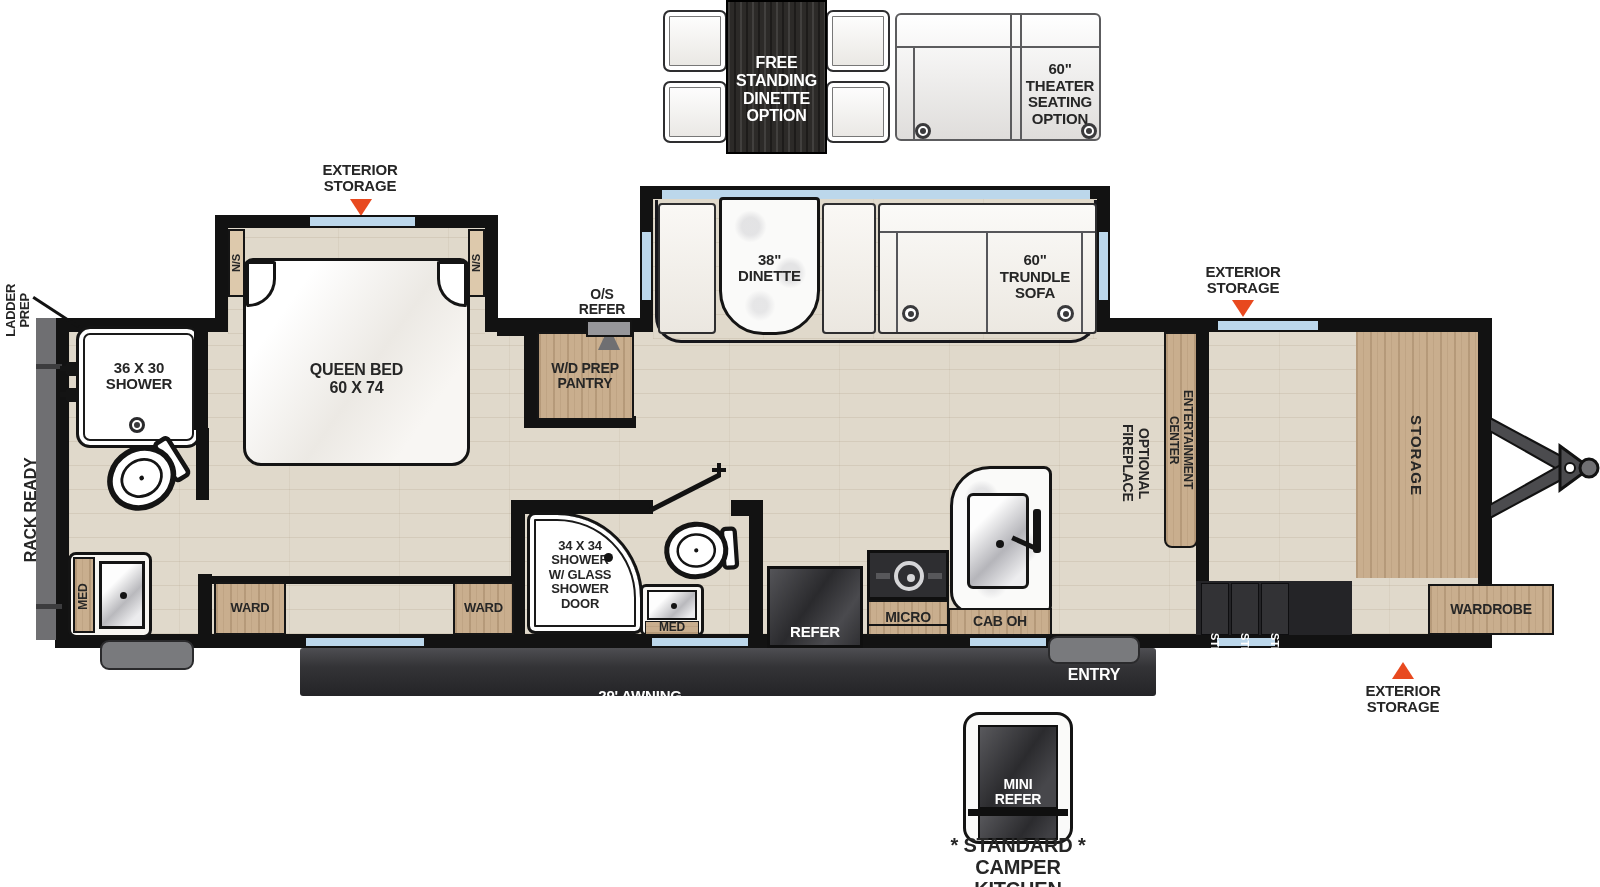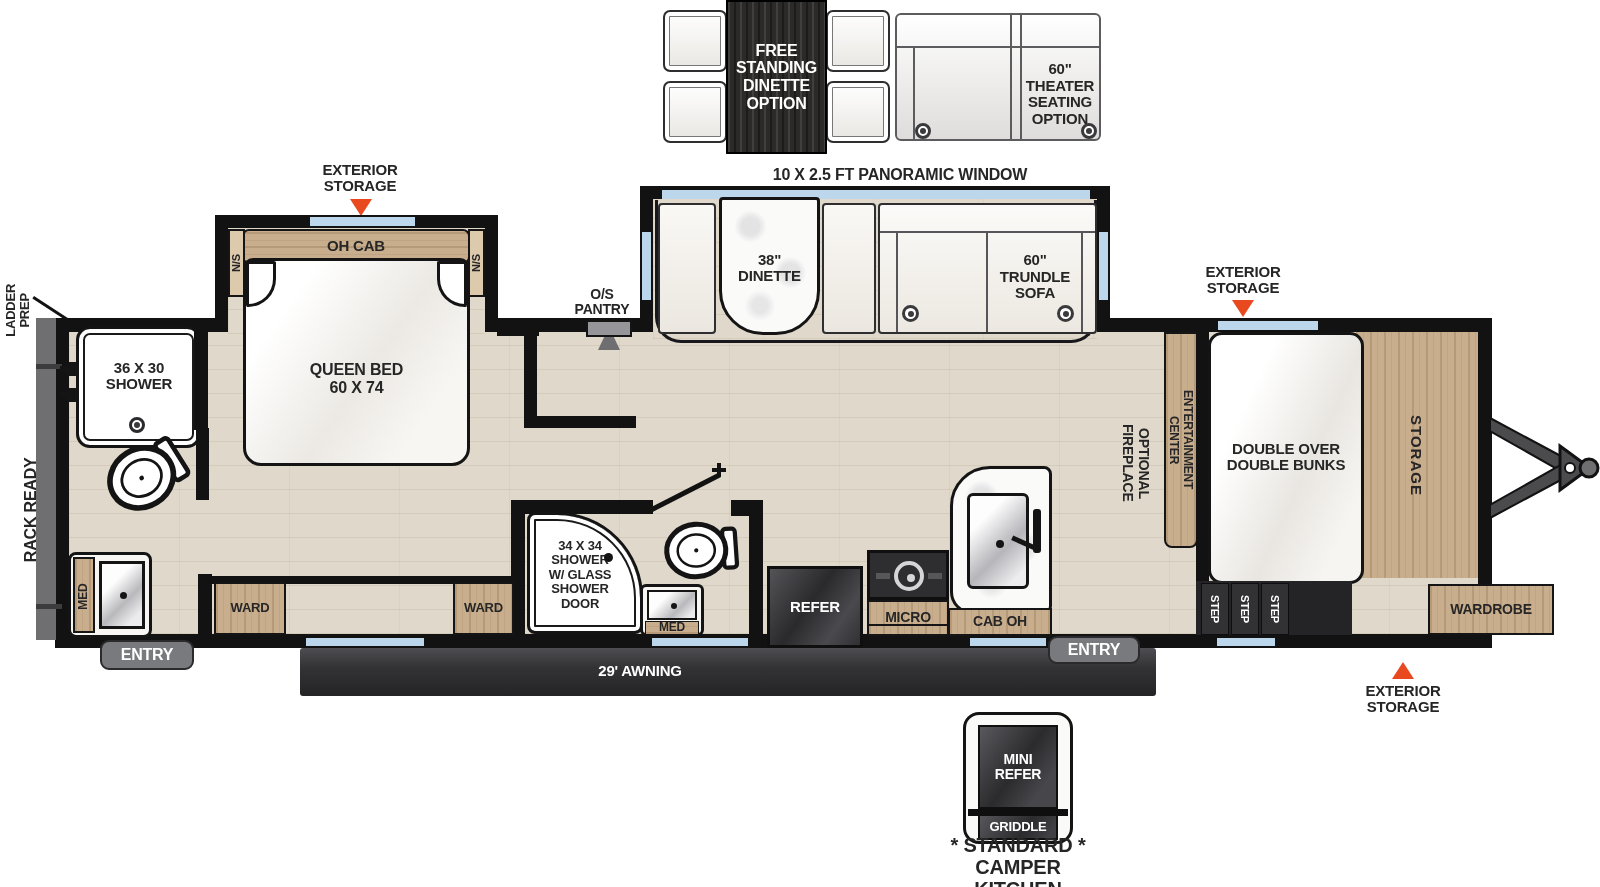--- a/index.html
+++ b/index.html
@@ -1,21 +1,21 @@
 <!DOCTYPE html>
 <html><head>
 <meta charset="utf-8">
 <style>
   html,body{margin:0;padding:0;background:#fff;}
   #plan{position:relative;width:1600px;height:887px;background:#fff;overflow:hidden;
         font-family:"Liberation Sans","DejaVu Sans",sans-serif;}
   .abs{position:absolute;}
   .lbl{font-weight:bold;color:#262626;text-align:center;white-space:pre-line;line-height:1.1;
        display:flex;align-items:center;justify-content:center;letter-spacing:-0.2px;}
-  .wlbl{color:#fff;}
+  .wlbl{color:#fff;margin-top:25px;}
   .wall{background:#121212;}
   .floor{background-color:#e0d9cb;
     background-image:repeating-linear-gradient(0deg, rgba(152,134,106,.17) 0 1px, rgba(0,0,0,0) 1px 24px),
                      repeating-linear-gradient(90deg, rgba(152,134,106,.10) 0 1px, rgba(0,0,0,0) 1px 110px);}
   .wood{background-color:#c9ae8e;
     background-image:repeating-linear-gradient(90deg, rgba(122,92,60,.25) 0 2px, rgba(0,0,0,0) 2px 7px, rgba(122,92,60,.12) 7px 8px, rgba(0,0,0,0) 8px 14px);
     border:2px solid #151515;box-sizing:border-box;}
   .wood-h{background-color:#c9ae8e;
     background-image:repeating-linear-gradient(0deg, rgba(122,92,60,.25) 0 2px, rgba(0,0,0,0) 2px 7px, rgba(122,92,60,.12) 7px 8px, rgba(0,0,0,0) 8px 14px);
     border:2px solid #151515;box-sizing:border-box;}
@@ -60,21 +60,20 @@
     <div class="abs" style="left:113px;top:0;width:12px;height:126px;border-left:2px solid #5c5c5e;border-right:2px solid #5c5c5e;box-sizing:border-box;"></div>
     <div class="abs" style="left:127px;top:33px;width:58%;height:70%;"></div>
     <div class="abs lbl" style="left:125px;top:36px;width:76px;height:86px;font-size:15px;">60"
 THEATER
 SEATING
 OPTION</div>
     <div class="abs ring" style="left:18px;top:108px;width:16px;height:16px;"></div>
     <div class="abs ring" style="left:184px;top:108px;width:16px;height:16px;"></div>
   </div>
 
-  <div class="abs lbl" style="left:710px;top:166px;width:380px;height:18px;font-size:16px;">10 X 2.5 FT PANORAMIC WINDOW</div>
 
   <div class="abs lbl" style="left:295px;top:160px;width:130px;height:36px;font-size:15px;">EXTERIOR
 STORAGE</div>
   <div class="abs tri-down" style="left:350px;top:199px;"></div>
 
   <div class="abs lbl" style="left:1178px;top:262px;width:130px;height:36px;font-size:15px;">EXTERIOR
 STORAGE</div>
   <div class="abs tri-down" style="left:1232px;top:300px;"></div>
 
   <div class="abs wall" style="left:215px;top:215px;width:283px;height:122px;"></div>
@@ -135,45 +134,46 @@
     </div>
     <div class="abs" style="left:28px;top:6px;width:46px;height:68px;border:3px solid #141414;box-sizing:border-box;background:linear-gradient(135deg,#fdfdfd 30%,#b9b9bd 60%,#ececee 85%);">
       <div class="abs" style="left:18px;top:28px;width:7px;height:7px;border-radius:50%;background:#141414;"></div>
     </div>
   </div>
 
   <div class="abs wall" style="left:194px;top:318px;width:14px;height:112px;"></div>
   <div class="abs wall" style="left:196px;top:428px;width:13px;height:72px;"></div>
   <div class="abs wall" style="left:198px;top:574px;width:14px;height:74px;"></div>
 
-  <div class="abs wood-h" style="left:242px;top:229px;width:228px;height:35px;border-radius:7px;">
-    <div class="abs lbl" style="left:0;top:0;width:100%;height:100%;font-size:15px;">OH CAB</div>
-  </div>
   <div class="abs" style="left:228px;top:229px;width:17px;height:68px;background:#ddc9ac;border:2px solid #151515;box-sizing:border-box;"></div>
   <div class="abs lbl" style="left:206px;top:240px;width:60px;height:46px;">
     <span class="rot-90 lbl" style="font-size:11px;white-space:nowrap;">N/S</span>
   </div>
   <div class="abs" style="left:468px;top:229px;width:17px;height:68px;background:#ddc9ac;border:2px solid #151515;box-sizing:border-box;"></div>
   <div class="abs lbl" style="left:446px;top:240px;width:60px;height:46px;">
     <span class="rot-90 lbl" style="font-size:11px;white-space:nowrap;">N/S</span>
   </div>
   <div class="abs" style="left:243px;top:258px;width:227px;height:208px;border:3px solid #141414;border-radius:10px 10px 18px 18px;box-sizing:border-box;background:linear-gradient(125deg,#ffffff 20%,#ece9e4 55%,#f8f6f3 80%);">
     <div class="abs lbl" style="left:0;top:96px;width:100%;height:44px;font-size:16px;">QUEEN BED
 60 X 74</div>
   </div>
   <div class="abs" style="left:246px;top:261px;width:30px;height:46px;background:#fff;border:3px solid #141414;border-radius:3px 3px 40px 3px;box-sizing:border-box;"></div>
   <div class="abs" style="left:437px;top:261px;width:30px;height:46px;background:#fff;border:3px solid #141414;border-radius:3px 3px 3px 40px;box-sizing:border-box;"></div>
 
   <div class="abs wall" style="left:497px;top:318px;width:14px;height:18px;"></div>
   <div class="abs wall" style="left:497px;top:322px;width:42px;height:14px;"></div>
   <div class="abs wall" style="left:524px;top:336px;width:13px;height:92px;"></div>
   <div class="abs wall" style="left:524px;top:416px;width:112px;height:12px;"></div>
+  <div class="abs wood" style="left:537px;top:332px;width:97px;height:88px;">
+    <div class="abs lbl" style="left:-4px;top:22px;width:100px;height:40px;font-size:14px;">W/D PREP
+PANTRY</div>
+  </div>
 
   <div class="abs lbl" style="left:552px;top:286px;width:100px;height:32px;font-size:14px;">O/S
-PANTRY</div>
+REFER</div>
   <div class="abs" style="left:586px;top:320px;width:46px;height:17px;background:#96969a;border:2px solid #141414;box-sizing:border-box;"></div>
   <div class="abs" style="left:598px;top:337px;width:22px;height:13px;background:#6f6f72;clip-path:polygon(28% 0,72% 0,100% 100%,0 100%);"></div>
 
   <div class="abs seat" style="left:658px;top:203px;width:58px;height:131px;border-radius:4px;background:linear-gradient(180deg,#faf8f5,#ebe7e0);"></div>
   <div class="abs seat" style="left:822px;top:203px;width:54px;height:131px;border-radius:4px;background:linear-gradient(180deg,#faf8f5,#ebe7e0);"></div>
   <div class="abs marble" style="left:719px;top:197px;width:101px;height:138px;border:3px solid #141414;border-radius:4px 4px 44px 44px;box-sizing:border-box;">
     <div class="abs lbl" style="left:0;top:46px;width:100%;height:44px;font-size:15px;">38"
 DINETTE</div>
   </div>
   <div class="abs seat" style="left:878px;top:203px;width:219px;height:131px;border-radius:4px;background:linear-gradient(180deg,#fbfaf8,#ece8e1);">
@@ -265,24 +265,20 @@
 CENTER</span>
     </div>
   </div>
 
   <div class="abs wall" style="left:1196px;top:332px;width:13px;height:250px;"></div>
   <div class="abs wood" style="left:1356px;top:332px;width:122px;height:246px;border:none;">
     <div class="abs lbl" style="left:30px;top:0;width:60px;height:100%;">
       <span class="vdown lbl" style="font-size:15px;letter-spacing:1px;">STORAGE</span>
     </div>
   </div>
-  <div class="abs" style="left:1208px;top:332px;width:156px;height:252px;border:3px solid #141414;border-radius:14px;box-sizing:border-box;background:linear-gradient(115deg,#ffffff 25%,#e9e6e1 60%,#f7f5f2 85%);">
-    <div class="abs lbl" style="left:0;top:102px;width:100%;height:40px;font-size:15px;">DOUBLE OVER
-DOUBLE BUNKS</div>
-  </div>
 
   <div class="abs" style="left:1196px;top:581px;width:156px;height:54px;background:#242427;"></div>
   <div class="abs" style="left:1201px;top:583px;width:26px;height:50px;background:#323235;border:1px solid #0e0e10;">
     <div class="abs lbl wlbl" style="left:0;top:0;width:100%;height:100%;"><span class="vdown lbl wlbl" style="font-size:11px;">STEP</span></div>
   </div>
   <div class="abs" style="left:1231px;top:583px;width:26px;height:50px;background:#323235;border:1px solid #0e0e10;">
     <div class="abs lbl wlbl" style="left:0;top:0;width:100%;height:100%;"><span class="vdown lbl wlbl" style="font-size:11px;">STEP</span></div>
   </div>
   <div class="abs" style="left:1261px;top:583px;width:26px;height:50px;background:#323235;border:1px solid #0e0e10;">
     <div class="abs lbl wlbl" style="left:0;top:0;width:100%;height:100%;"><span class="vdown lbl wlbl" style="font-size:11px;">STEP</span></div>

